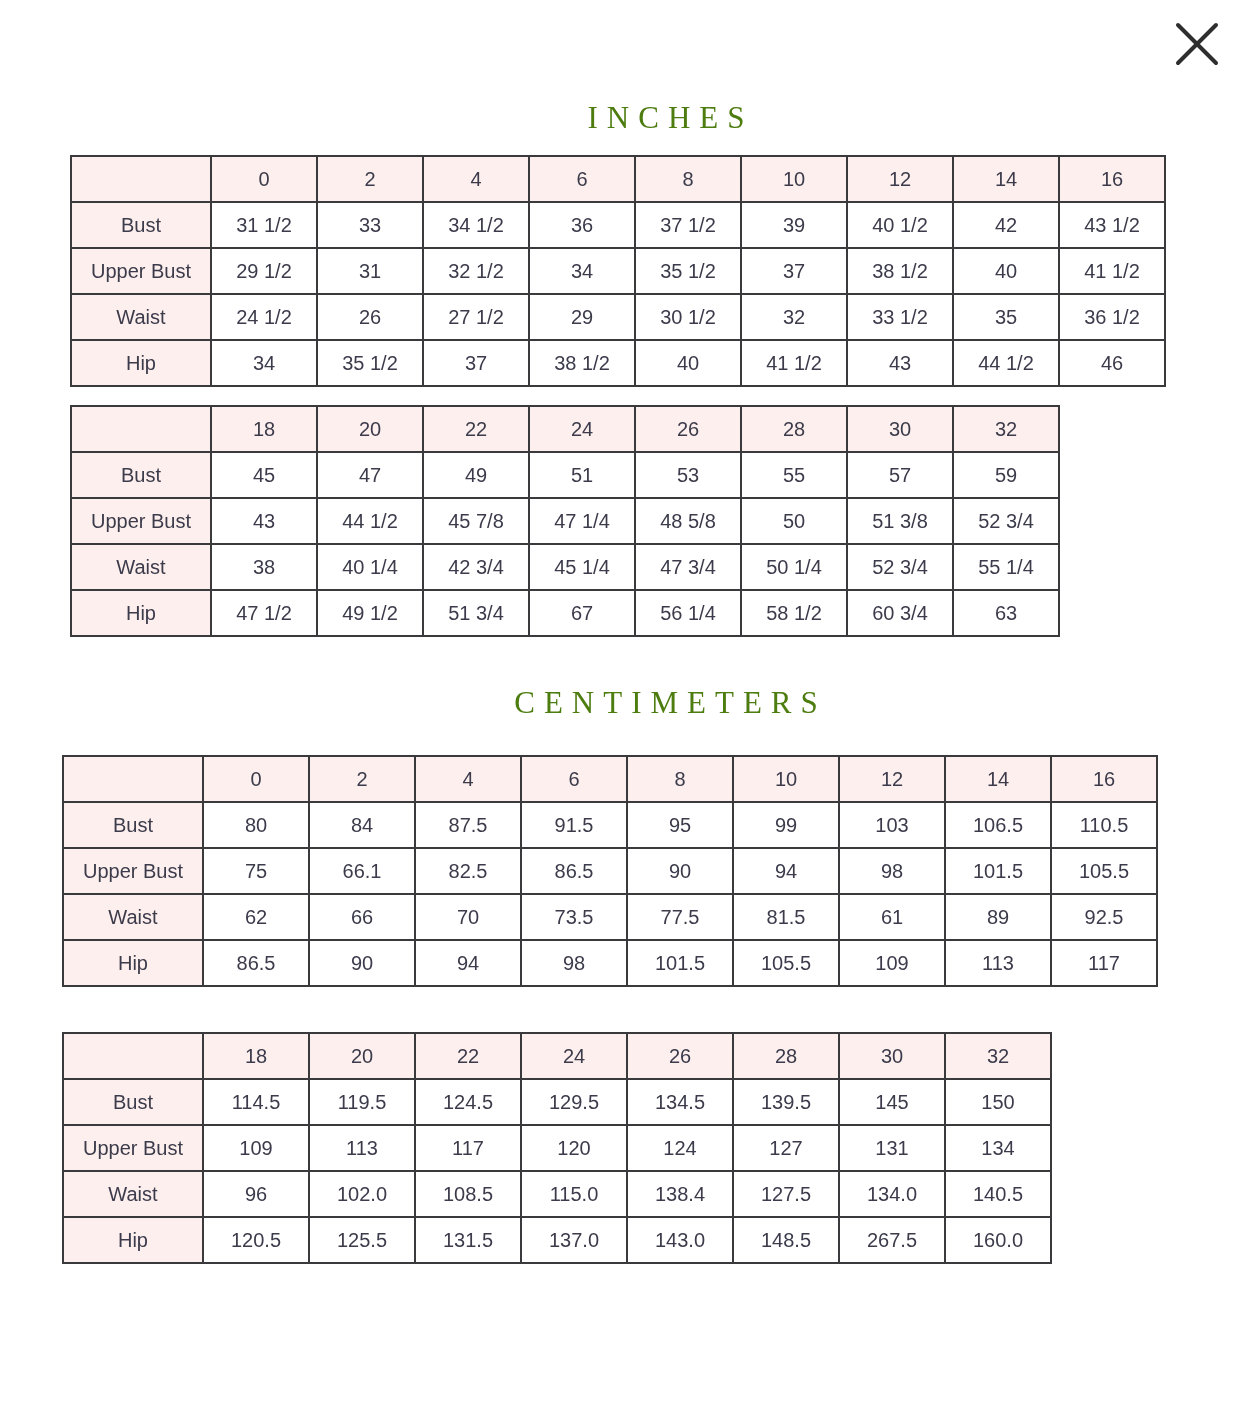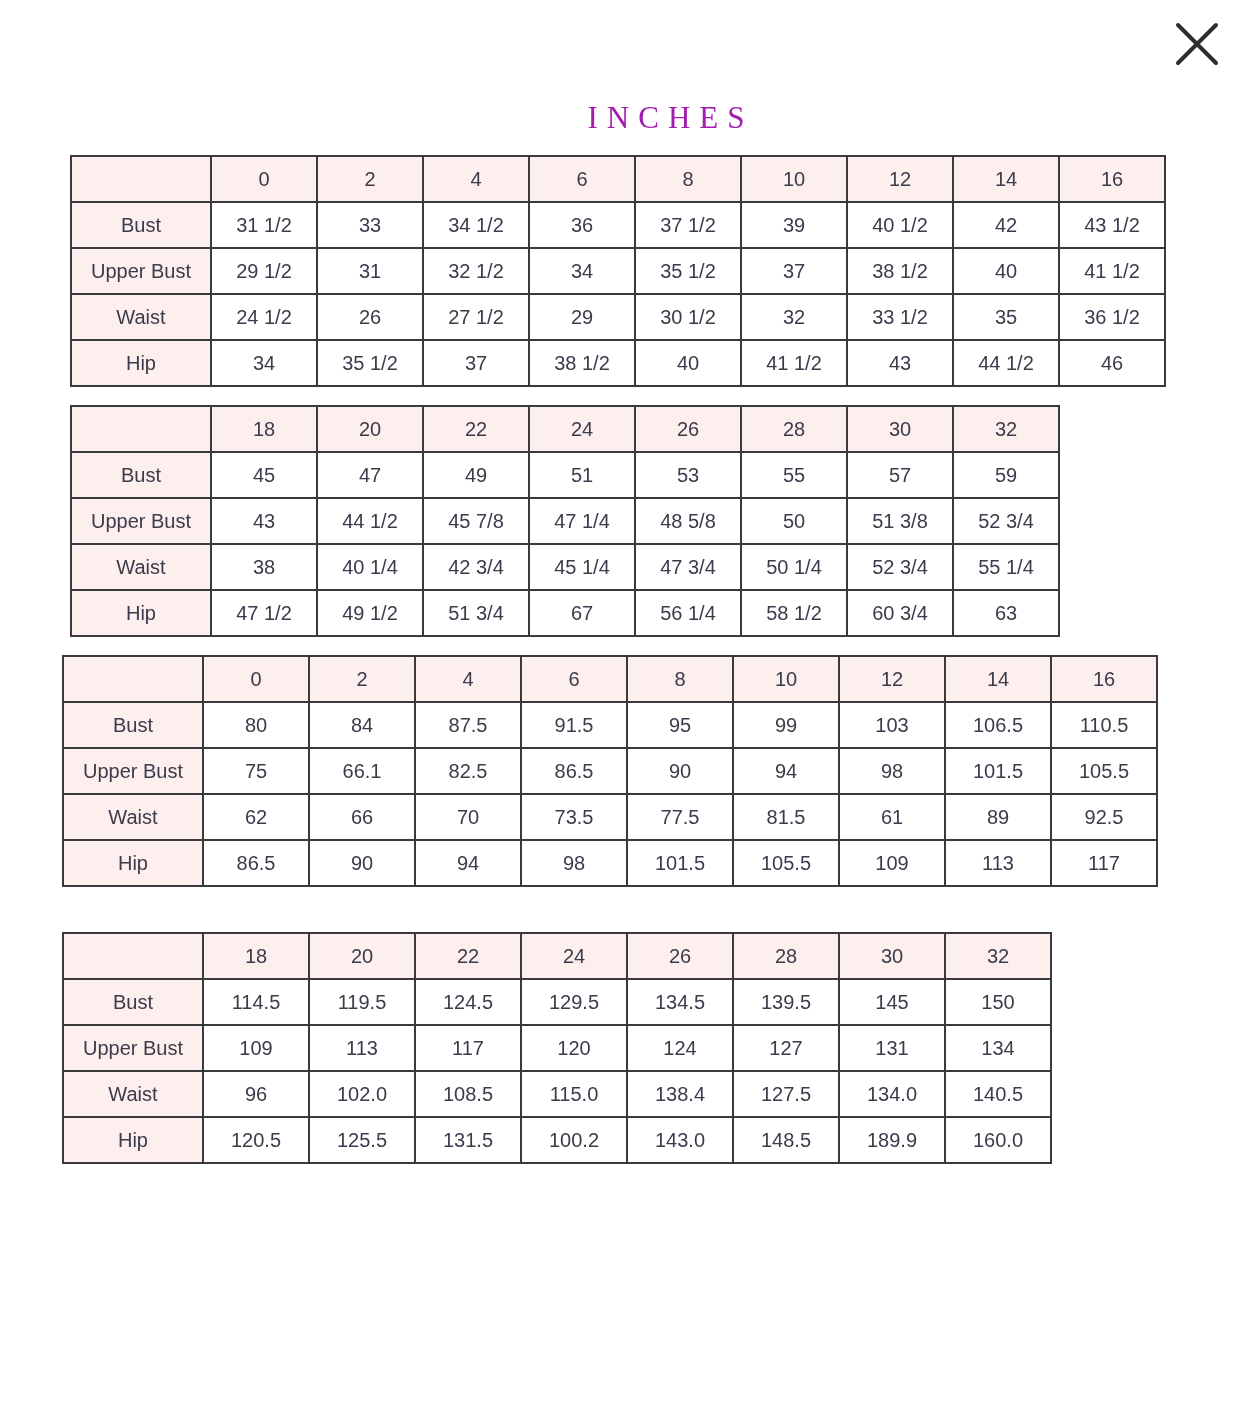--- a/index.html
+++ b/index.html
@@ -25,21 +25,21 @@
     display: flex;
     align-items: center;
     justify-content: center;
   }
   .close-btn svg { display: block; }
   .section-title {
     font-family: "Liberation Serif", "DejaVu Serif", serif;
     font-size: 31px;
     font-weight: 500;
     letter-spacing: 9px;
-    color: #a21caf;
+    color: #4d7c0f;
     text-align: center;
     margin: 0;
     width: 100%;
     padding-left: 100px; 
     line-height: 40px;
   }
   .title-inches { margin-top: 98px; margin-bottom: 17px; }
   .title-cm     { margin-top: 46px; margin-bottom: 32px; }
   .table-slot { margin-bottom: 18px; }
   .inches-offset { margin-left: 70px; }
@@ -236,20 +236,21 @@
               <td class="value-cell">58 1/2</td>
               <td class="value-cell">60 3/4</td>
               <td class="value-cell">63</td>
             </tr>
           </tbody>
         </table>
       </div>
   </div>
 
   <div class="section">
+    <h2 class="section-title title-cm">CENTIMETERS</h2>
     <div class="table-slot cm-offset cm-gap">
         <table class="size-table">
           <colgroup>
             <col class="label-col">
             <col class="data-col">
             <col class="data-col">
             <col class="data-col">
             <col class="data-col">
             <col class="data-col">
             <col class="data-col">
@@ -381,24 +382,24 @@
               <td class="value-cell">138.4</td>
               <td class="value-cell">127.5</td>
               <td class="value-cell">134.0</td>
               <td class="value-cell">140.5</td>
             </tr>
             <tr>
               <th class="label-cell">Hip</th>
               <td class="value-cell">120.5</td>
               <td class="value-cell">125.5</td>
               <td class="value-cell">131.5</td>
-              <td class="value-cell">100.2</td>
+              <td class="value-cell">137.0</td>
               <td class="value-cell">143.0</td>
               <td class="value-cell">148.5</td>
-              <td class="value-cell">189.9</td>
+              <td class="value-cell">267.5</td>
               <td class="value-cell">160.0</td>
             </tr>
           </tbody>
         </table>
       </div>
   </div>
 
 </div>
 
 </body></html>

